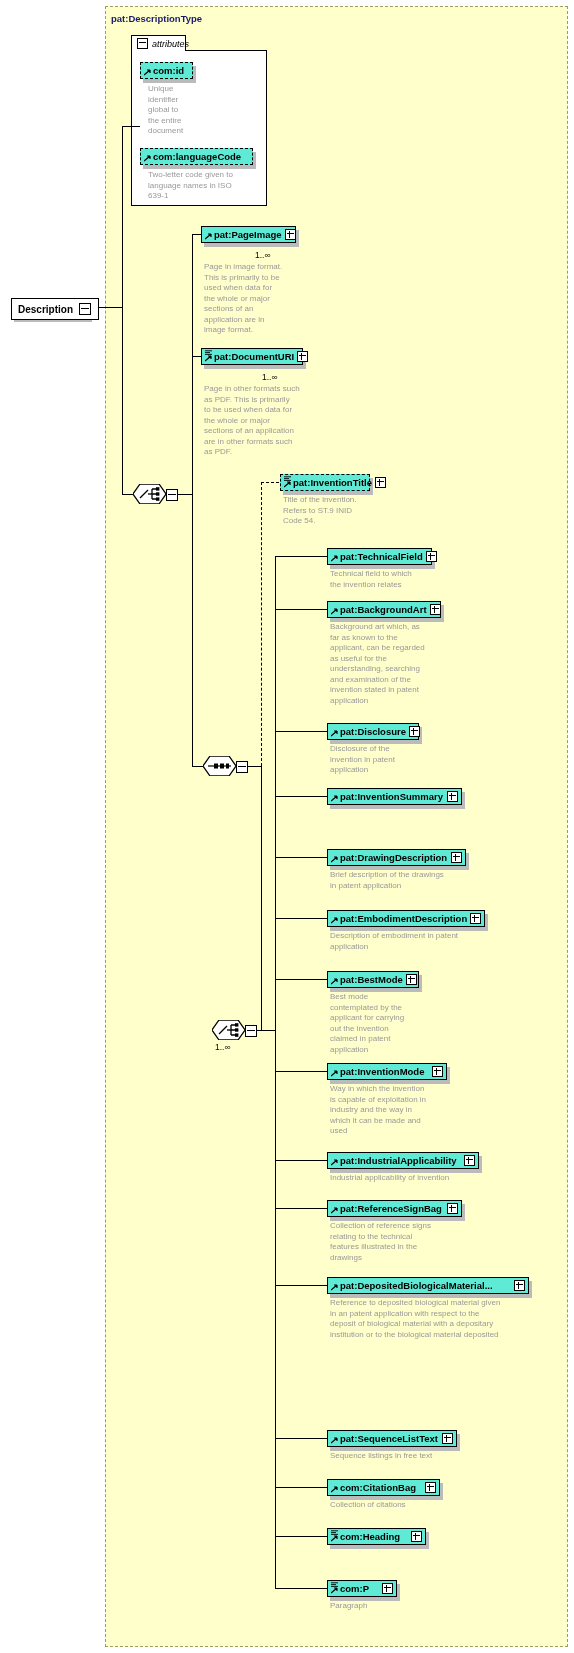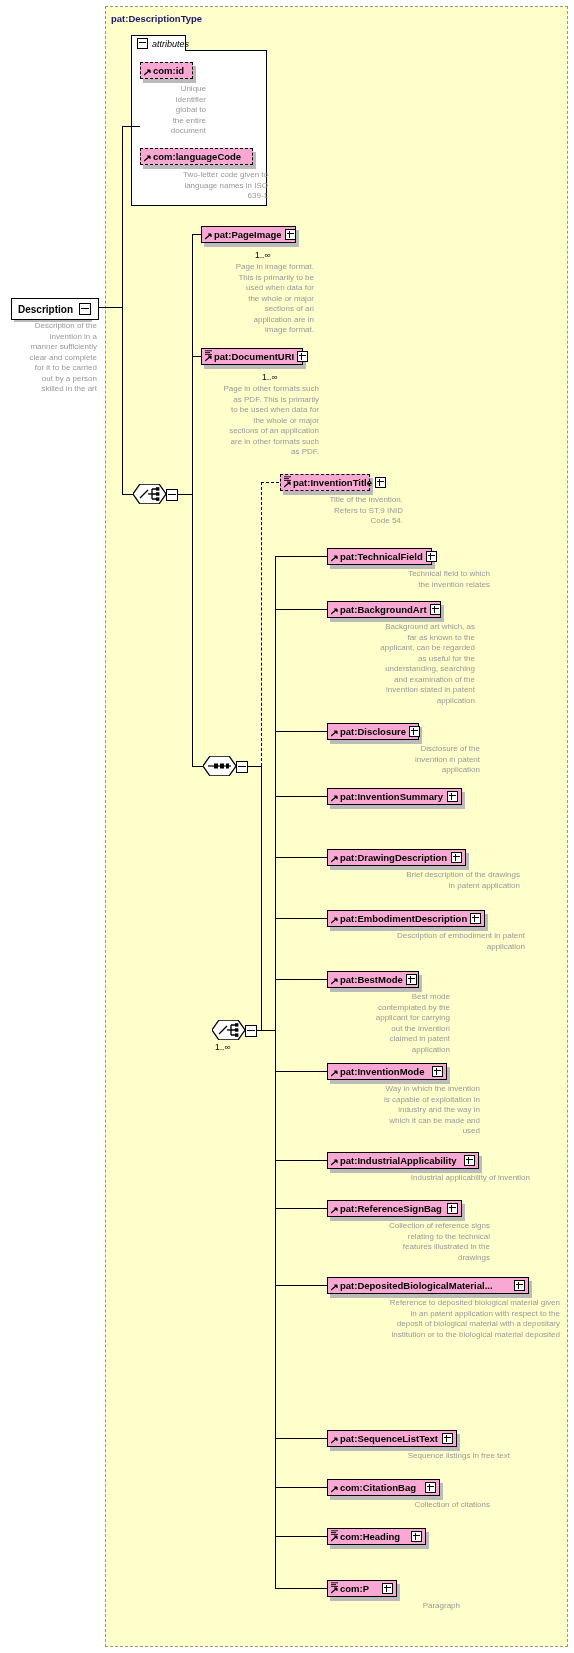--- a/index.html
+++ b/index.html
@@ -1,17 +1,17 @@
 <!DOCTYPE html>
 <html><head>
 <meta charset="utf-8">
 <style>
   html,body{margin:0;padding:0;background:#ffffff;}
   body{font-family:"Liberation Sans",sans-serif;}
-  #root{position:relative;width:574px;height:1653px;overflow:hidden;background:#fff;text-align:right;}
+  #root{position:relative;width:574px;height:1653px;overflow:hidden;background:#fff;}
 
   
   .type-box{
     position:absolute;
     border:1px dashed #9a9a6a;
     background:#ffffcc;
     box-sizing:border-box;
   }
   .type-title{
     position:absolute;
@@ -53,21 +53,21 @@
     flex:0 0 auto;
   }
   .minus-box:before{
     content:"";position:absolute;left:1px;right:1px;top:3px;height:1px;background:#000;
   }
 
   
   .node{
     position:absolute;
     box-sizing:border-box;
-    background:#f9a8d4;
+    background:#5eead4;
     border:1px solid #000;
     height:17px;
     display:flex;
     align-items:center;
     white-space:nowrap;
   }
   .node.opt{ border:1px dashed #000; }
   .node-label{
     font-size:9.5px;
     font-weight:bold;
@@ -215,27 +215,20 @@
   </div>
   <div class="anno" style="left:148px;top:170px;width:120px;">Two-letter code given to
 language names in ISO
 639-1</div>
 
   <div class="nshadow" style="left:14px;top:302px;width:78px;height:20px;"></div>
   <div class="root-node" style="left:11px;top:298px;width:78px;">
     <span class="root-label">Description</span>
     <span class="root-minus"></span>
   </div>
-  <div class="anno" style="left:11px;top:321px;width:86px;">Description of the
-invention in a
-manner sufficiently
-clear and complete
-for it to be carried
-out by a person
-skilled in the art</div>
 
   <div class="hline" style="left:89px;top:307px;width:33px;"></div>
   <div class="vline" style="left:122px;top:126px;height:368px;"></div>
   <div class="hline" style="left:122px;top:126px;width:18px;"></div>
 
   <div class="hline" style="left:122px;top:494px;width:11px;"></div>
 
   <div class="comp-shadow" style="left:133px;top:484px;"></div>
   <div class="comp" style="left:133px;top:484px;">
     <div class="comp-body"></div>

